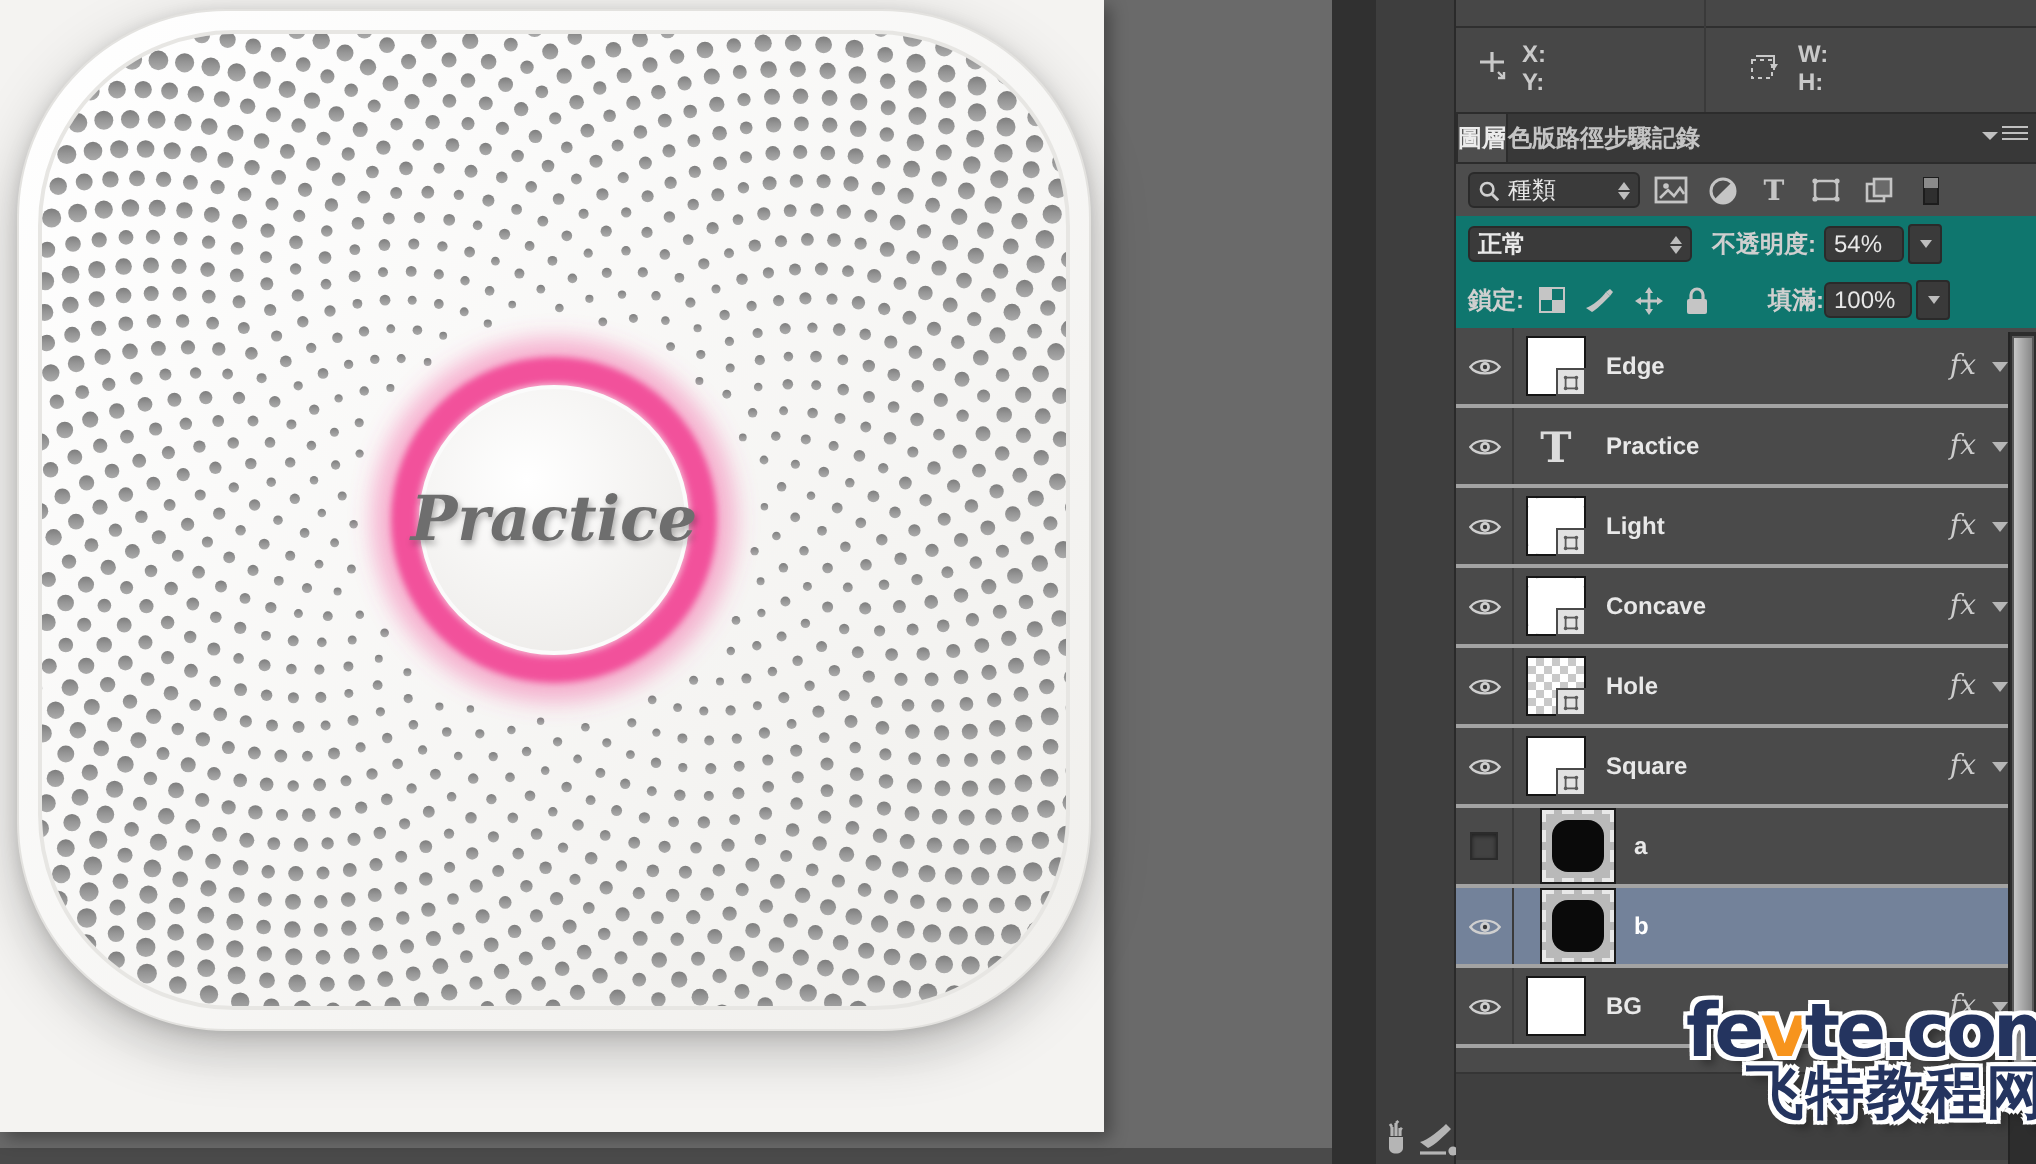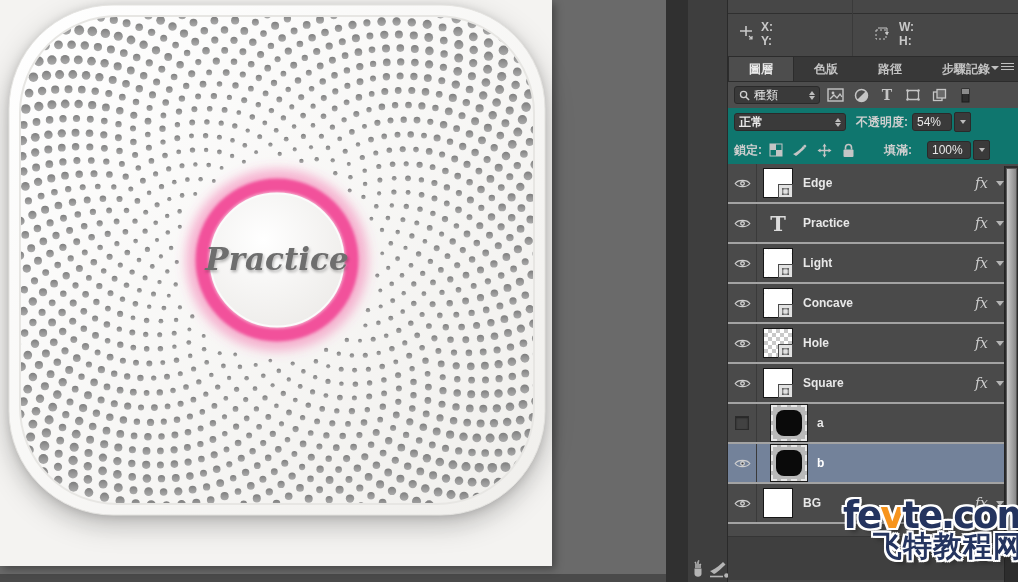--- a/index.html
+++ b/index.html
@@ -26,21 +26,21 @@
   
   #panel{position:absolute;left:728px;top:0;width:290px;height:582px;background:#474747;box-sizing:border-box}
   #info-strip{position:relative;height:56px;background:#474747;color:#c9c9c9;font-size:12px;font-weight:bold}
   #info-topline{position:absolute;left:0;top:13px;width:290px;height:1px;background:#2f2f2f}
   #info-vdiv{position:absolute;left:124px;top:0;width:1px;height:56px;background:#3a3a3a}
   .info-block{position:absolute;top:20px;display:flex;align-items:center;gap:7px}
   .info-labels div{line-height:14px}
   
   #tab-bar{position:relative;height:26px;background:#383838;display:flex;align-items:stretch;
            border-top:1px solid #2c2c2c;border-bottom:1px solid #2c2c2c;box-sizing:border-box}
-  .tab{padding:0 20px;display:flex;align-items:center;font-size:12px;font-weight:bold;color:#c4c4c4;cursor:default}
+  .tab{padding:0 0;display:flex;align-items:center;font-size:12px;font-weight:bold;color:#c4c4c4;cursor:default}
   .tab.active{background:#4d4d4d;color:#ececec;border-left:1px solid #2c2c2c;border-right:1px solid #2c2c2c}
   #panel-menu{position:absolute;right:4px;top:6px;color:#c0c0c0;display:flex;align-items:center;gap:2px}
   #panel-menu .ham{width:13px;height:9px;
      background:repeating-linear-gradient(#c0c0c0 0 1px,transparent 1px 3px)}
   #panel-menu .tri{width:0;height:0;border-left:4px solid transparent;border-right:4px solid transparent;border-top:4px solid #c0c0c0}
   
   .ctl-row{position:relative;height:26px;background:#4d4d4d;display:flex;align-items:center;
            padding:0 6px;box-sizing:border-box;color:#cfcfcf;font-size:12px}
   #blend-row,#lock-row{height:28px;background:#0f766e}
   .field{background:#3a3a3a;border:1px solid #2a2a2a;border-radius:3px;color:#e8e8e8;
@@ -1558,21 +1558,21 @@
           </svg>
         </span>
         <span class="lock-icon">
           <svg width="13" height="15" viewBox="0 0 13 15">
             <rect x="1.5" y="6.5" width="10" height="7.5" rx="1" fill="#c5c5c5"></rect>
             <path d="M3.5 6.5V4.5a3 3 0 0 1 6 0v2" fill="none" stroke="#c5c5c5" stroke-width="1.6"></path>
           </svg>
         </span>
       </span>
     <span class="bold-label" style="margin-left:26px">填滿:</span>
-    <div class="field" style="width:44px;margin-left:15px">
+    <div class="field" style="width:44px;margin-left:0">
       <span>100%</span>
     </div>
     <div class="mini-btn">
         <i></i>
       </div>
   </div>
 
   <div id="layers-list">
       <div class="layer-row">
         <div class="eye-cell">

